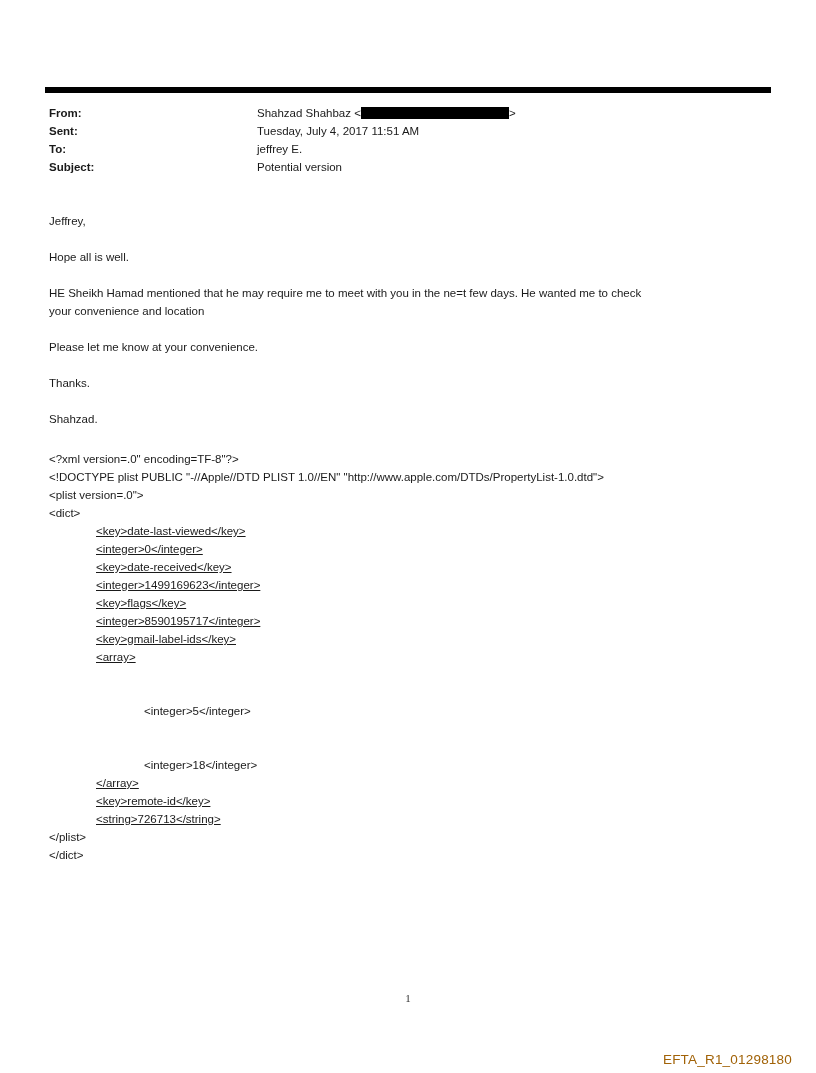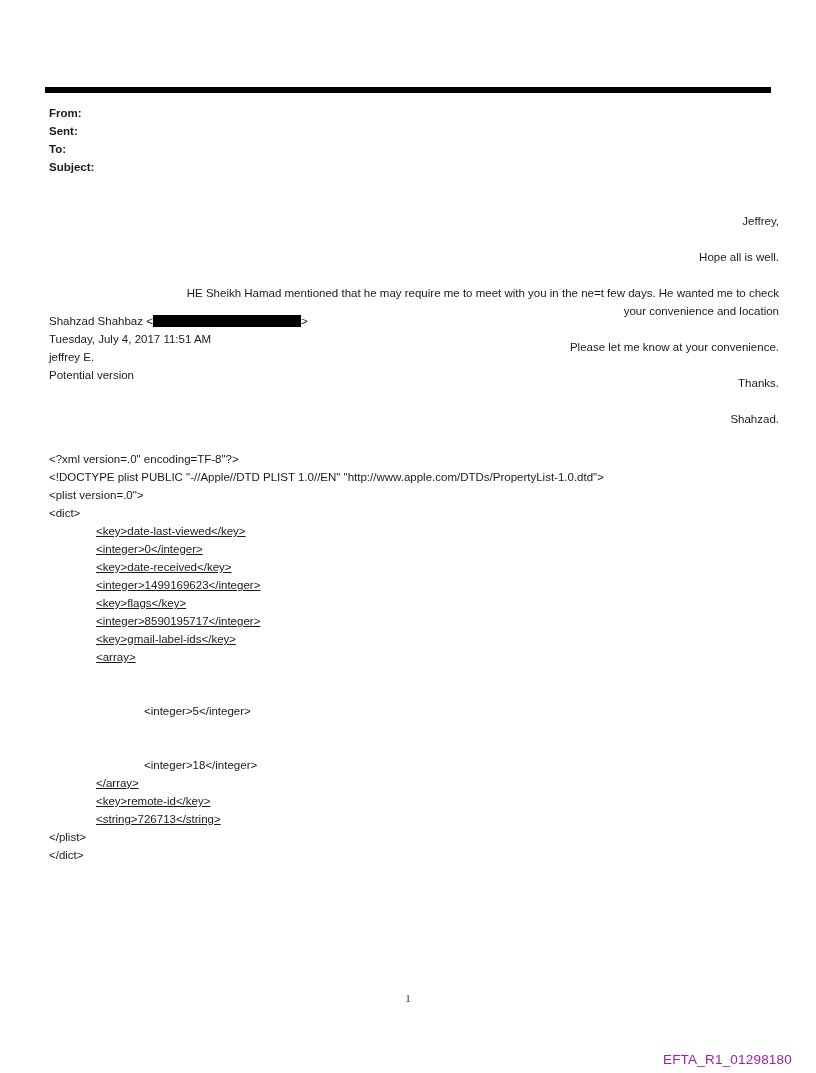--- a/index.html
+++ b/index.html
@@ -29,21 +29,20 @@
     left: 49px;
     top: 104px;
     width: 720px;
     font-size: 11.5px;
     line-height: 18px;
   }
   .header-row {
     display: flex;
     height: 18px;
     white-space: nowrap;
-    flex-direction: column;
   }
   .header-label {
     width: 208px;
     flex: 0 0 208px;
     font-weight: bold;
   }
   .header-value { white-space: nowrap; }
   .redaction-box {
     display: inline-block;
     width: 148px;
@@ -55,21 +54,20 @@
     position: absolute;
     left: 49px;
     top: 212px;
     width: 730px;
     font-size: 11.5px;
     line-height: 18px;
   }
   .body-line {
     height: 18px;
     white-space: nowrap;
-    text-align: right;
   }
   .plist-block {
     position: absolute;
     left: 49px;
     top: 450px;
     width: 730px;
     font-size: 11.5px;
     line-height: 18px;
   }
   .plist-line {
@@ -86,21 +84,21 @@
     text-align: center;
     font-family: "Liberation Serif", serif;
     font-size: 11px;
     color: #333333;
   }
   .bates-number {
     position: absolute;
     top: 1052px;
     right: 24px;
     font-size: 13.5px;
-    color: #a21caf;
+    color: #a16207;
     letter-spacing: 0.2px;
   }
 </style>
 </head>
 <body>
 
 <div class="page">
 
   <div class="top-bar"></div>
 

